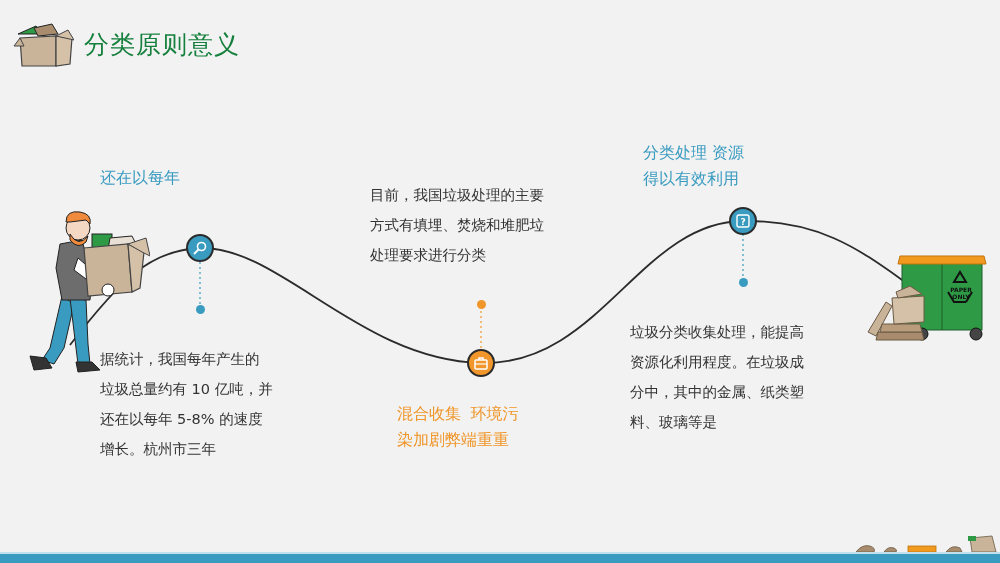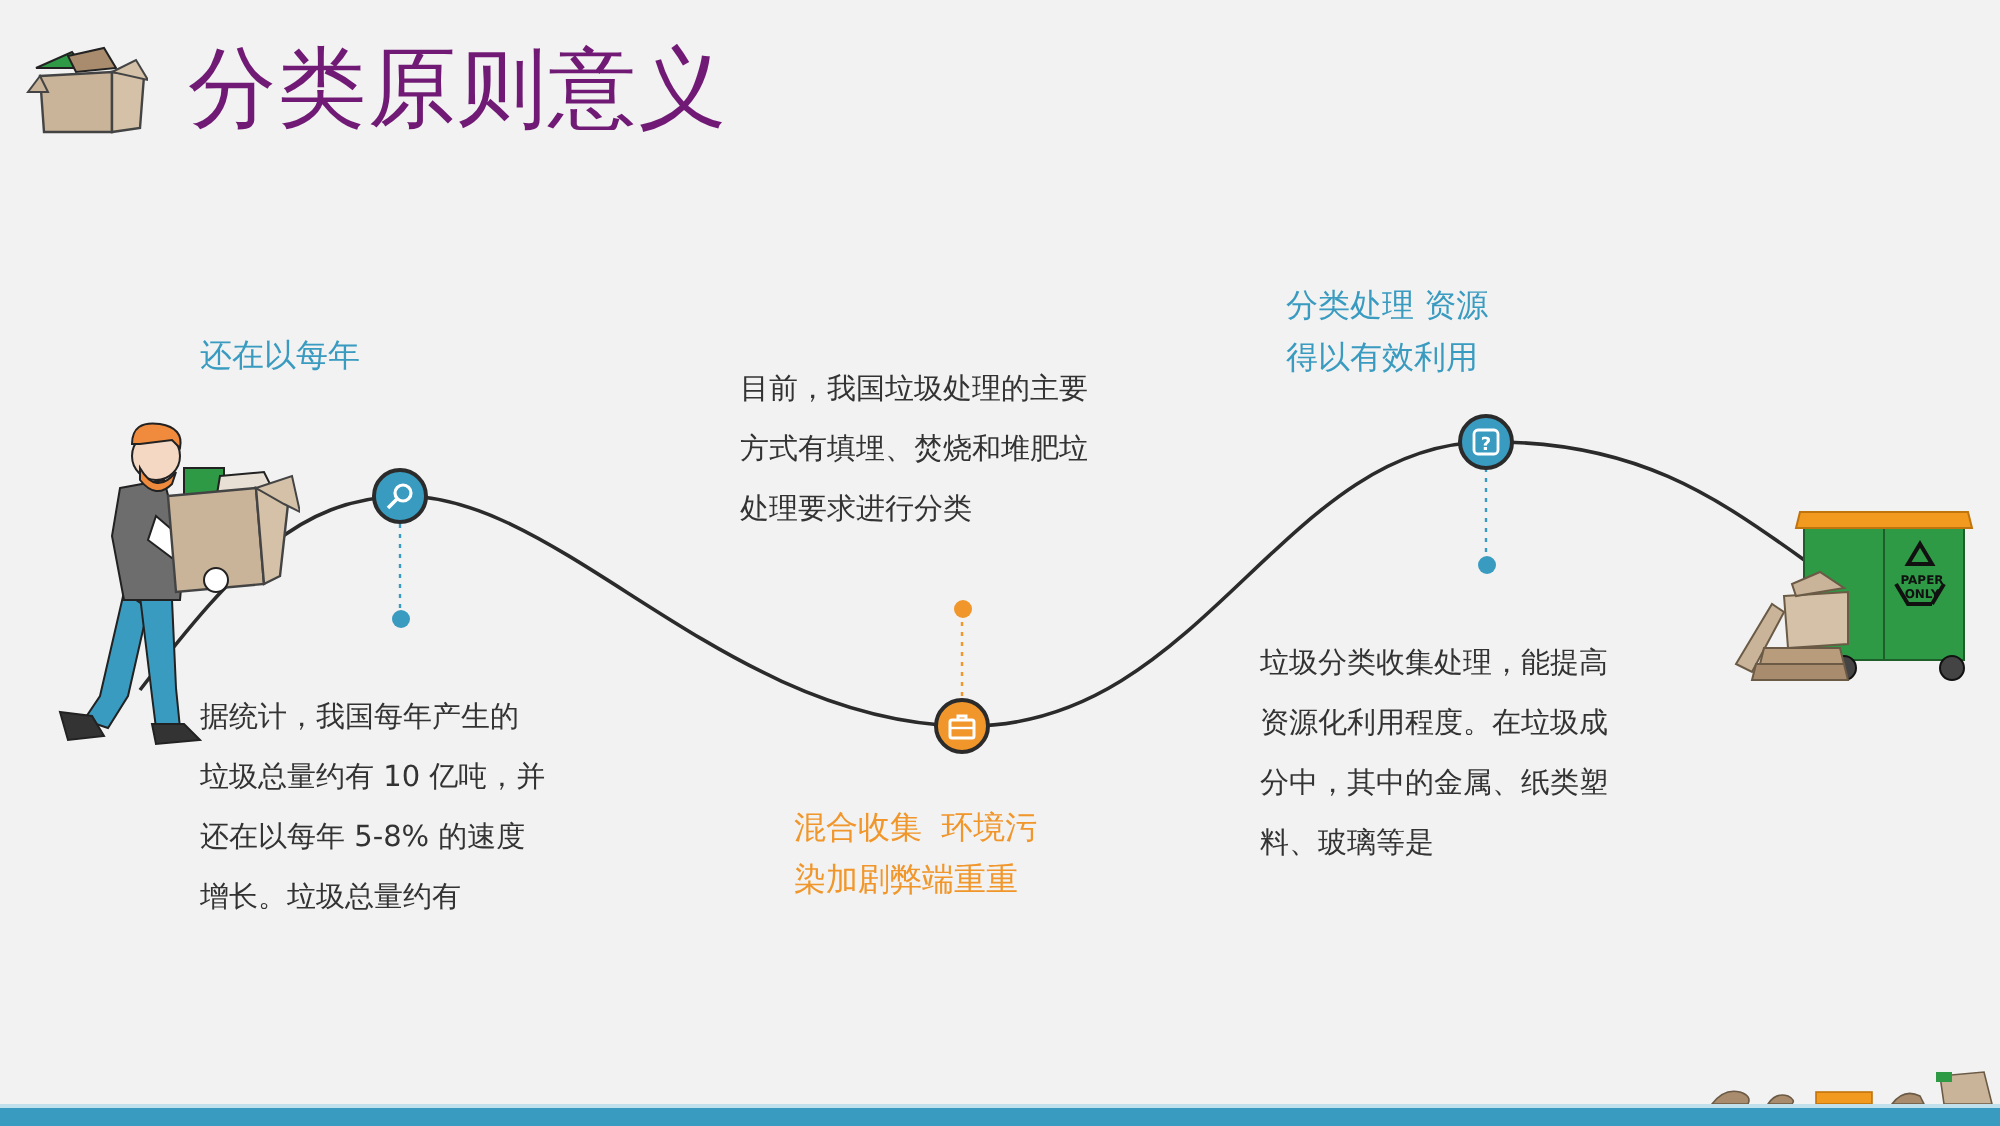--- a/index.html
+++ b/index.html
@@ -3,21 +3,21 @@
   <meta charset="utf-8">
   <style>
     html, body { margin: 0; padding: 0; }
     body {
       width: 1000px; height: 563px; position: relative; overflow: hidden;
       background: #f2f2f2;
       font-family: "DejaVu Sans", "Liberation Sans", sans-serif;
     }
     .abs { position: absolute; }
     .title {
-      left: 94px; top: 20px; font-size: 44px; color: #701a75; letter-spacing: 1px;
+      left: 84px; top: 20px; font-size: 25px; color: #15803d; letter-spacing: 1px;
       line-height: 50px;
     }
     .heading {
       font-size: 16px; line-height: 26px; text-align: left; white-space: nowrap;
     }
     .heading.blue { color: #3a9bc0; }
     .heading.orange { color: #f0962a; }
     .body-text {
       font-size: 14.5px; line-height: 30px; color: #333; 
       white-space: nowrap;
@@ -96,21 +96,21 @@
   <svg width="16" height="16" viewBox="0 0 16 16">
     <circle cx="9.5" cy="6.5" r="4" fill="none" stroke="#fff" stroke-width="1.6"></circle>
     <line x1="6.5" y1="9.5" x2="2" y2="14" stroke="#fff" stroke-width="1.8"></line>
   </svg>
 </div>
 <div class="abs dot blue" style="left:195.5px; top:305px;"></div>
 <div class="abs body-text" style="left:100px; top:344px; width:220px;">
   <div>据统计，我国每年产生的</div>
   <div>垃圾总量约有 10 亿吨，并</div>
   <div>还在以每年 5-8% 的速度</div>
-  <div>增长。垃圾总量约有</div>
+  <div>增长。杭州市三年</div>
 </div>
 
 <div class="abs body-text" style="left:370px; top:180px; width:220px;">
   <div>目前，我国垃圾处理的主要</div>
   <div>方式有填埋、焚烧和堆肥垃</div>
   <div>处理要求进行分类</div>
 </div>
 <div class="abs dot orange" style="left:476.5px; top:300px;"></div>
 <div class="abs node orange" style="left:467px; top:349px;">
   <svg width="16" height="16" viewBox="0 0 16 16">

